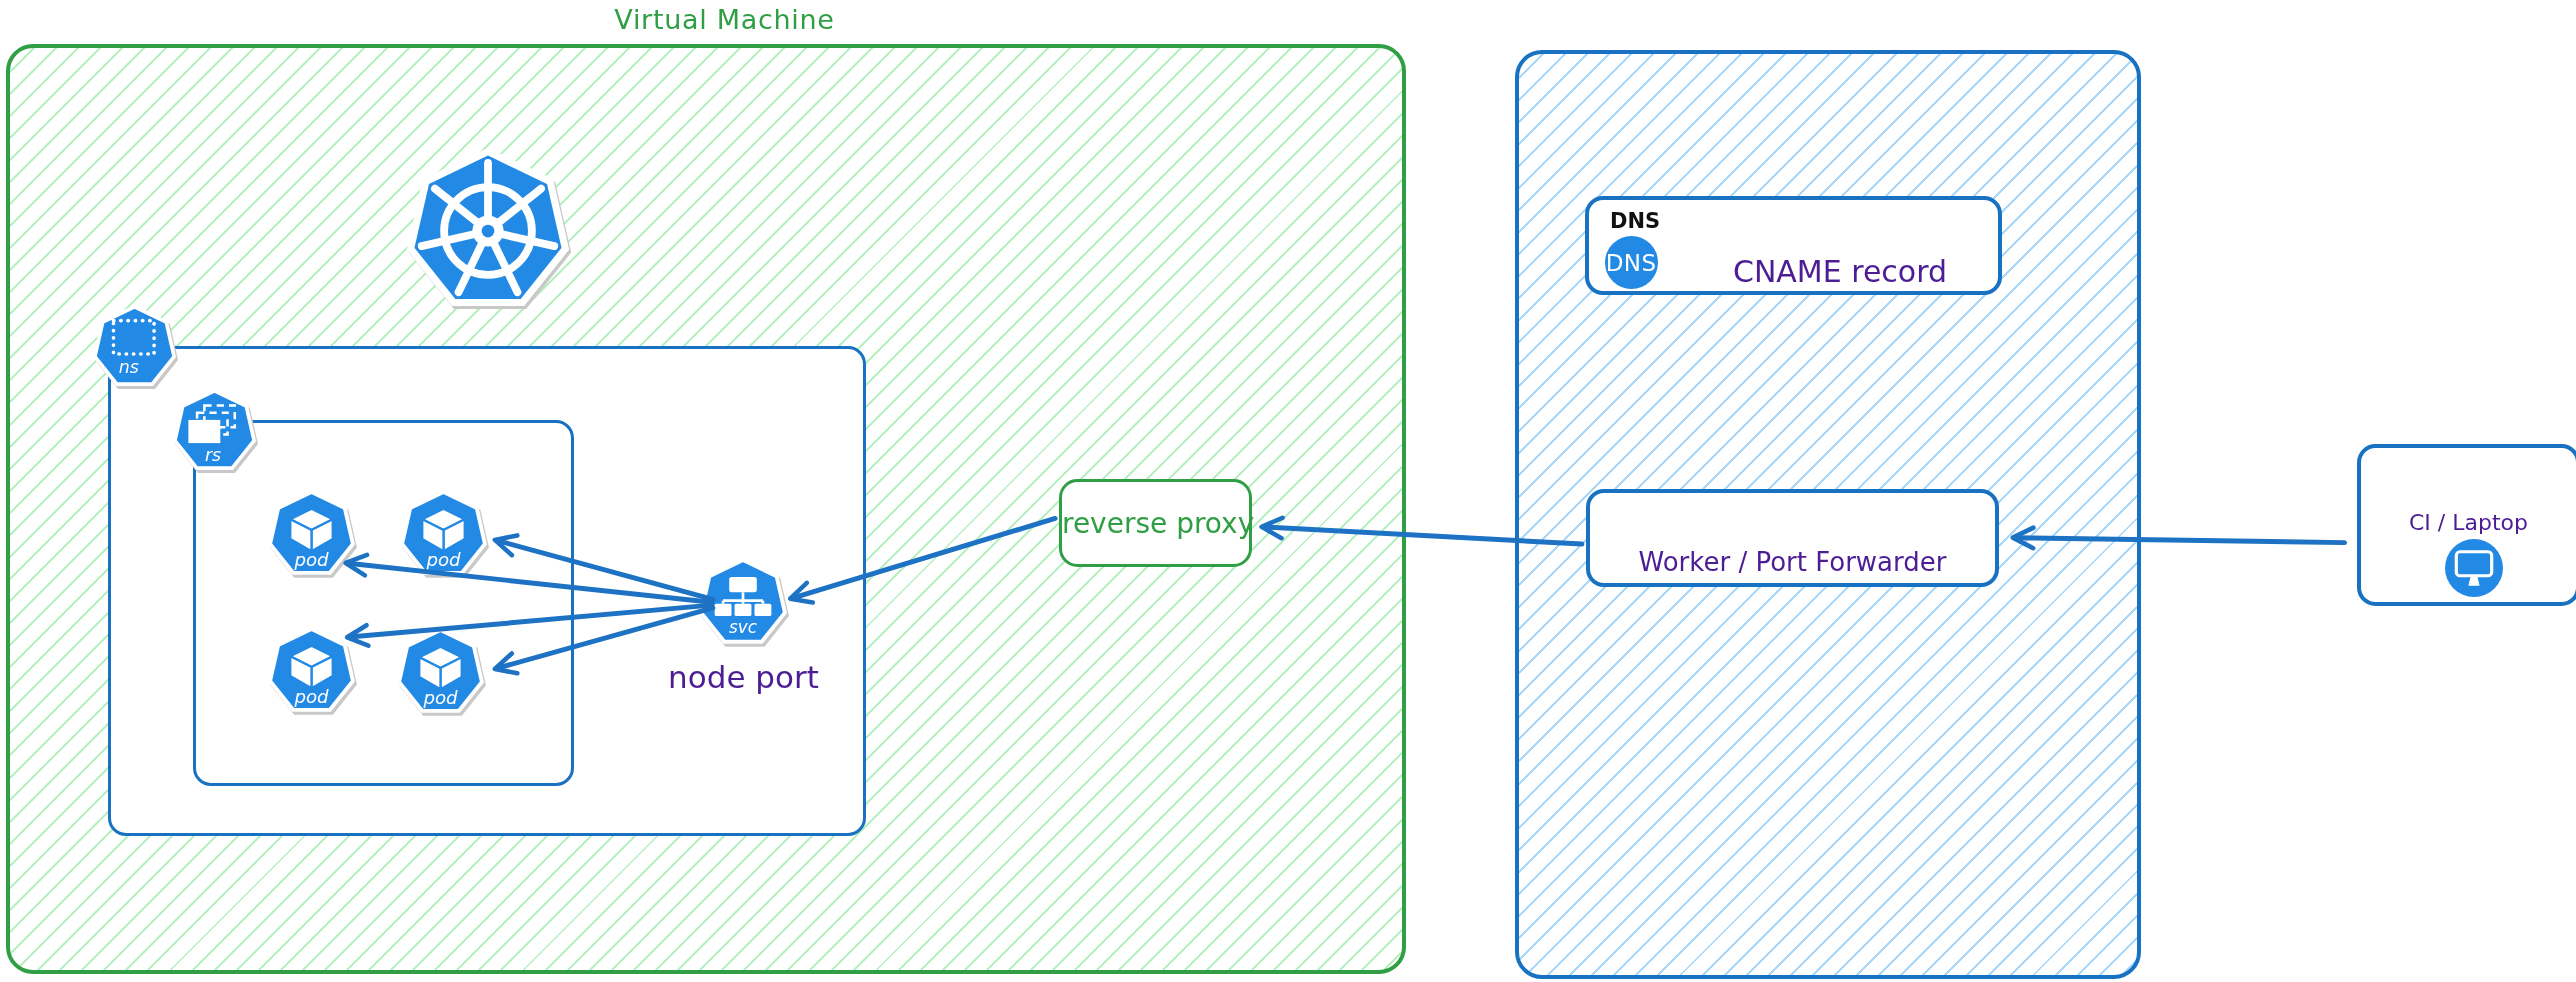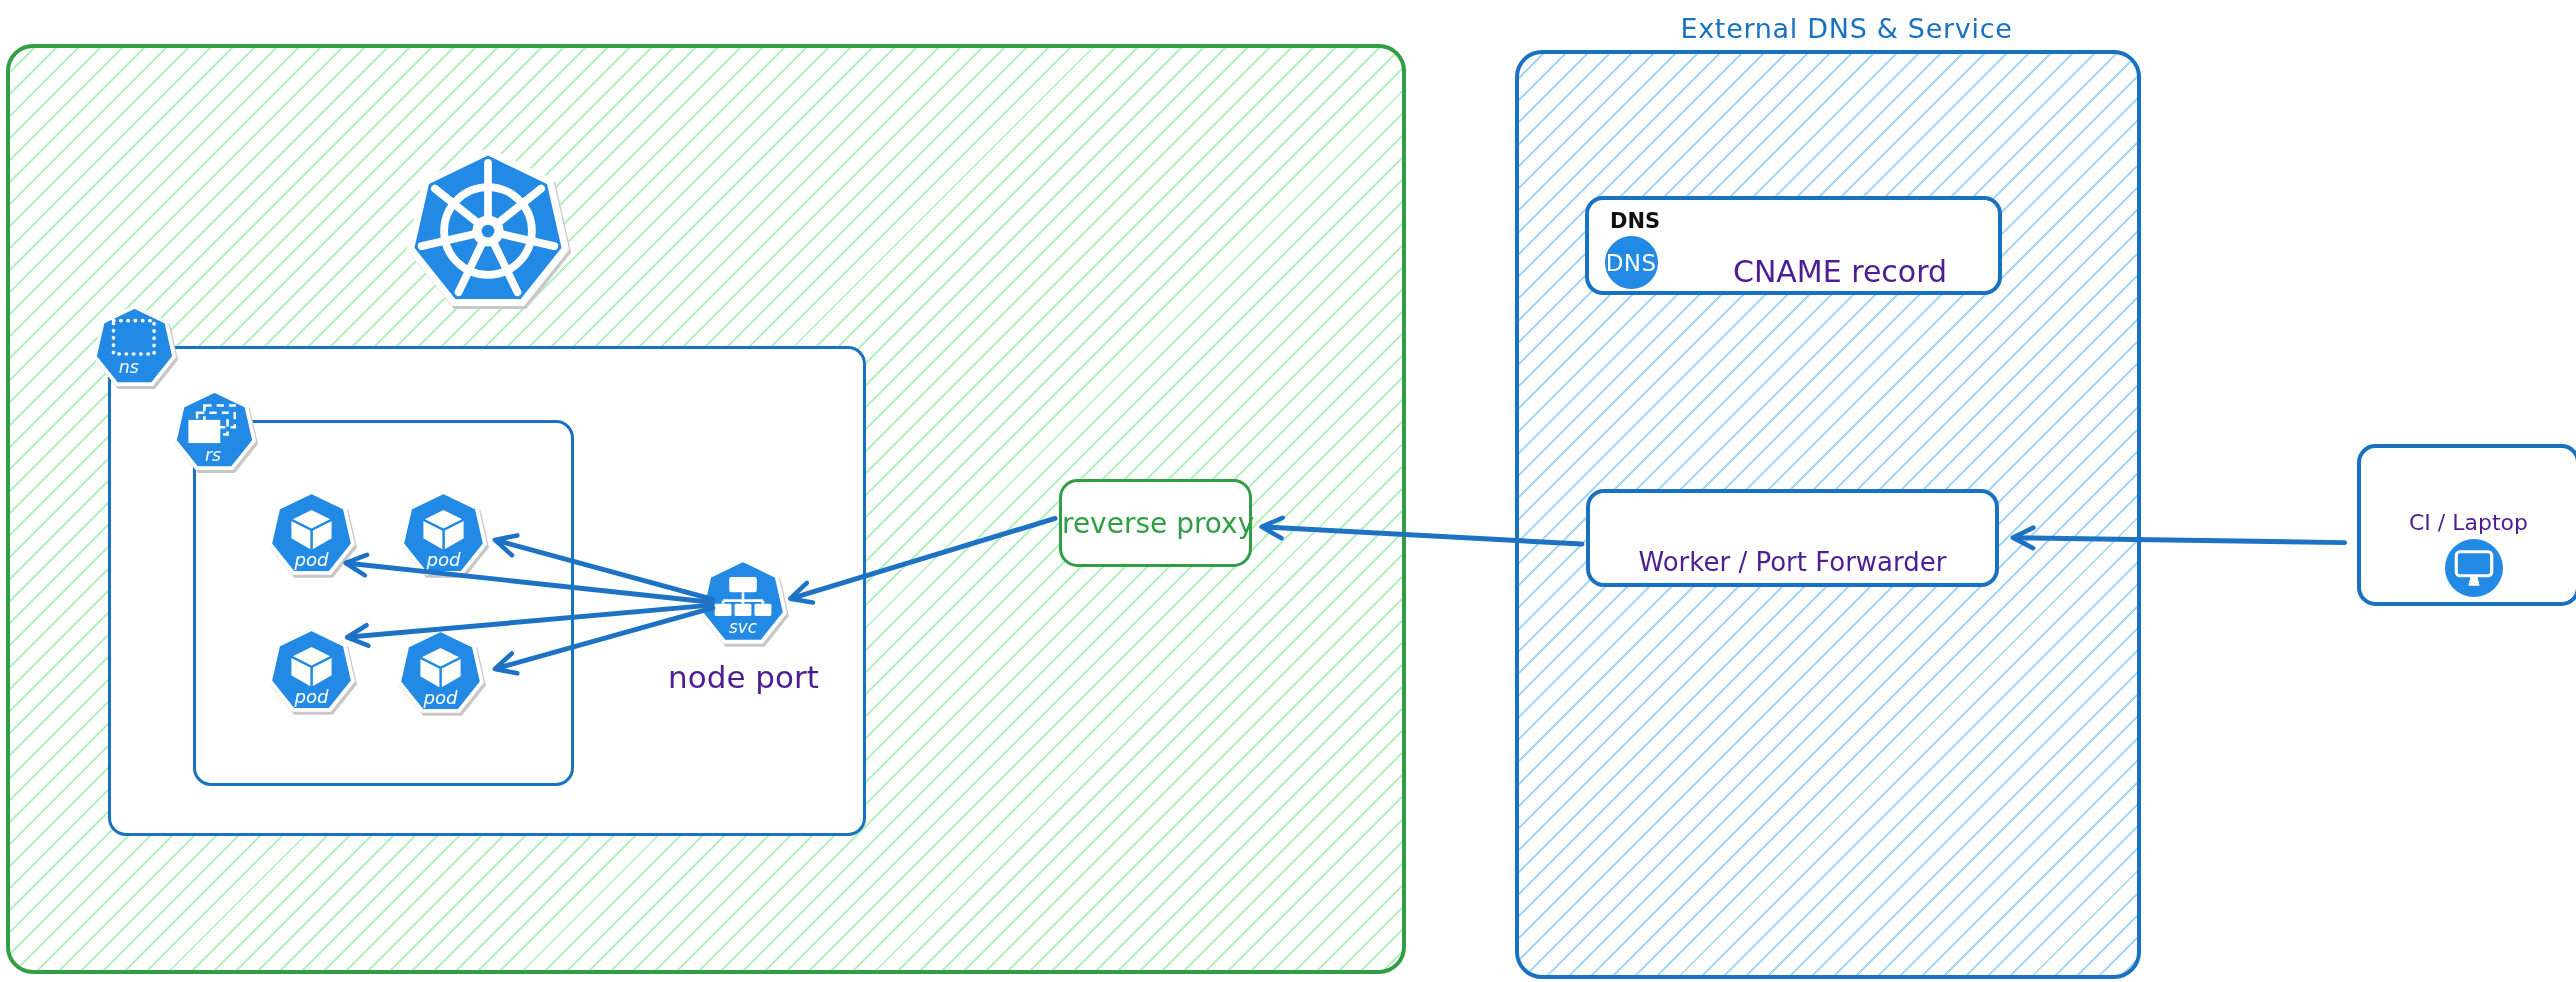--- a/index.html
+++ b/index.html
@@ -73,20 +73,21 @@
     <polygon id="heptagon" points="60,4 103.8,25.1 114.6,72.5 84.3,110.5 35.7,110.5 5.4,72.5 16.2,25.1"></polygon>
     <marker id="ah" viewBox="0 0 12 12" refX="9.5" refY="6" markerWidth="5.5" markerHeight="5.5" orient="auto-start-reverse">
       <path d="M1.5 1.5 L10.5 6 L1.5 10.5" fill="none" stroke="#1d72c4" stroke-width="2" stroke-linecap="round" stroke-linejoin="round"></path>
     </marker>
   </defs>
 </svg>
 
 <div class="canvas">
 
   <div class="group-box green" style="left:5.7px; top:44px; width:1400px; height:930px;"></div>
+  <div class="group-title green" style="left:547px; top:4.3px; width:355px;">Virtual Machine</div>
 
   <div class="card blue-border" style="left:108px; top:346px; width:758px; height:490px;"></div>
 
   <div class="card blue-border" style="left:193px; top:420px; width:381px; height:366px;"></div>
 
   <div class="icon" style="left:403px; top:146px;">
     <svg width="170" height="170" viewBox="0 0 120 120">
       <use href="#heptagon" class="hept-fill"></use>
       <g stroke="#ffffff" stroke-width="5.5" stroke-linecap="round" fill="none">
         <circle cx="60" cy="60" r="31"></circle>
@@ -187,21 +188,20 @@
       <text x="60" y="99" font-size="22">svc</text>
     </svg>
   </div>
   <div class="free-label txt-blue" style="left:630px; top:659px; width:227px; font-size:31px;">node port</div>
 
   <div class="card green-border" style="left:1059px; top:479px; width:193px; height:88px; border-radius:18.5px;padding-left:20px;">
     <div class="card-label-center txt-green" style="font-size:28px;">reverse proxy</div>
   </div>
 
   <div class="group-box blue" style="left:1515px; top:50px; width:626px; height:929px;"></div>
-  <div class="group-title blue" style="left:1669px; top:12.8px; width:355px;">External DNS &amp; Service</div>
 
   <div class="card blue-border-thick" style="left:1585px; top:196px; width:417px; height:99px;">
     <div class="txt-black" style="position:absolute; left:21px; top:8.5px; font-size:21px; font-weight:bold;">DNS</div>
     <div class="circle-badge" style="left:15.6px; top:36px; width:53px; height:53px;">
       <span>DNS</span>
     </div>
     <div class="txt-blue" style="position:absolute; left:107px; right:14px; top:54px; text-align:center; font-size:30px; white-space:nowrap;">CNAME record</div>
   </div>
 
   <div class="card blue-border-thick" style="left:1586px; top:489px; width:413px; height:98px;">

